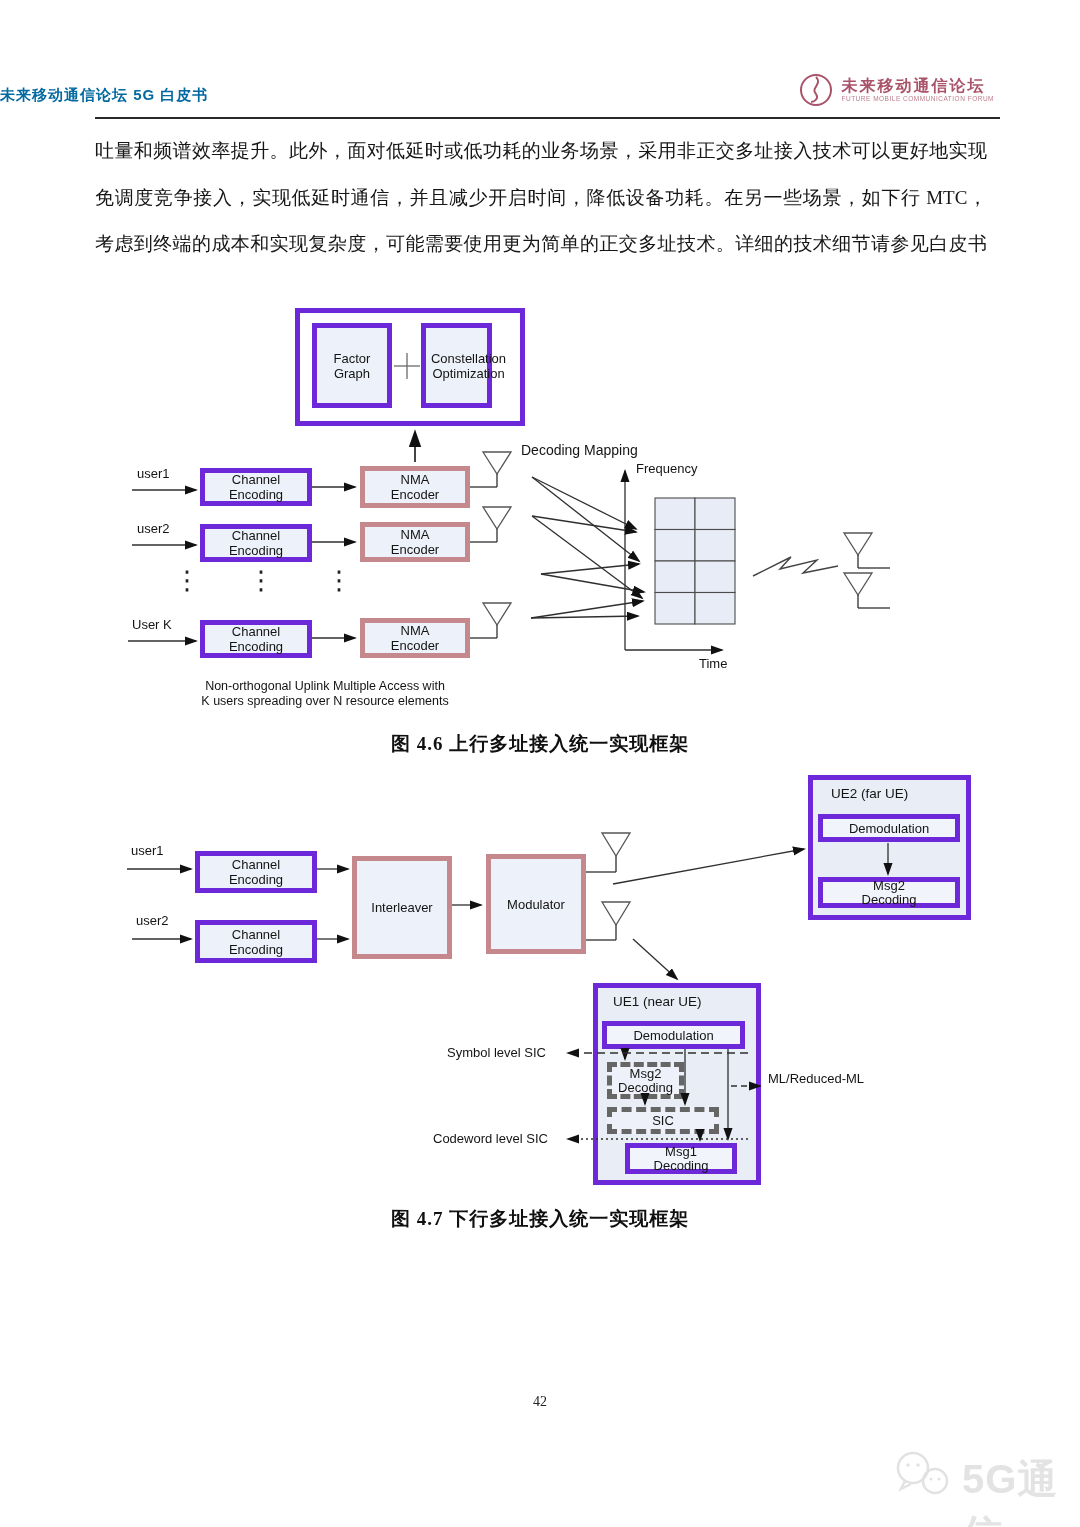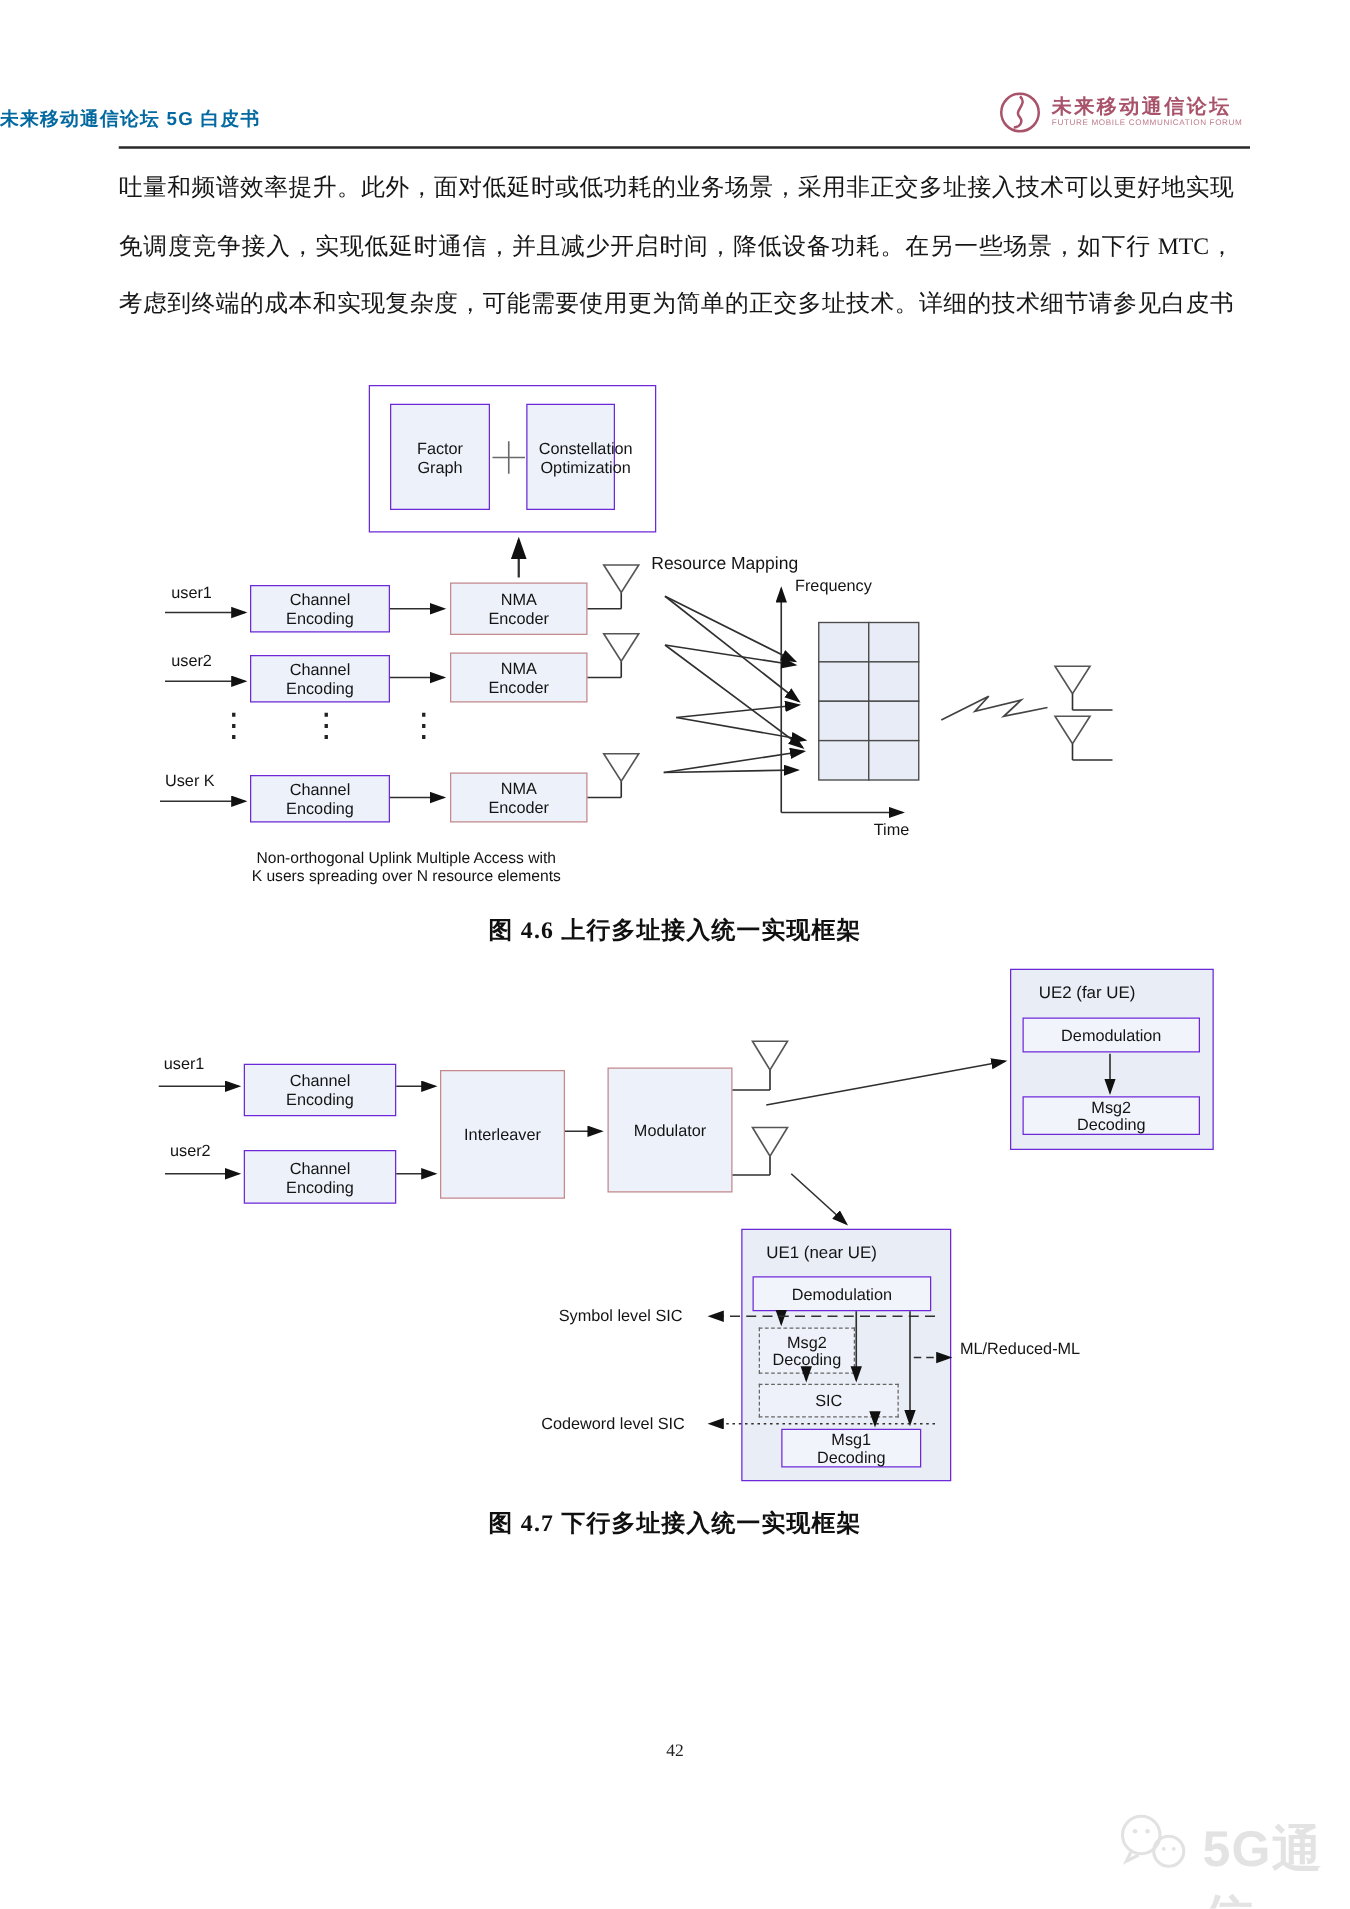--- a/index.html
+++ b/index.html
@@ -16,21 +16,21 @@
   .logo-en { font-size:6.5px; color:#bd7a8b; letter-spacing:0.5px; white-space:nowrap; }
   .rule { position:absolute; top:117px; left:95px; width:905px; border-top:2px solid #2a2a2a; }
 
   
   .para { position:absolute; left:95px; top:128px; width:892px;
           font-family:"Liberation Serif","DejaVu Serif",serif; font-size:19px; color:#161616; }
   .pl { line-height:46.5px; text-align:justify; text-align-last:justify; white-space:nowrap-off; }
   .pl.last { text-align-last:left; }
 
   
-  .box { position:absolute; box-sizing:border-box; background:#edf1f9; border:1px solid #6d28d9;
+  .box { position:absolute; box-sizing:border-box; background:#edf1f9; border:5px solid #6d28d9;
          display:flex; align-items:center; justify-content:center; text-align:center;
          font-size:13px; line-height:15px; color:#141414; white-space:pre-line; }
   .red   { border-color:#c5898d; }
   .white { background:#ffffff; }
   .panel { background:#e8edf6; }
   .inner { background:#f1f4fb; }
   .dashed{ border-style:dashed; border-color:#666; background:#eef1f9; }
 
   .lbl { position:absolute; font-size:13px; color:#141414; white-space:nowrap; }
   .dots { position:absolute; font-size:26px; color:#222; line-height:20px; }
@@ -94,21 +94,21 @@
 Encoder</div>
   <div class="box red" style="left:360px;top:522px;width:110px;height:40px;">NMA
 Encoder</div>
   <div class="box red" style="left:360px;top:618px;width:110px;height:40px;">NMA
 Encoder</div>
 
   <div class="dots" style="left:174px;top:570px;">⋮</div>
   <div class="dots" style="left:248px;top:570px;">⋮</div>
   <div class="dots" style="left:326px;top:570px;">⋮</div>
 
-  <div class="lbl" style="left:521px;top:442px;font-size:14px;">Resource Mapping</div>
+  <div class="lbl" style="left:521px;top:442px;font-size:14px;">Decoding Mapping</div>
   <div class="lbl" style="left:636px;top:461px;">Frequency</div>
   <div class="lbl" style="left:699px;top:656px;">Time</div>
 
 
   <div class="note">
     <div>Non-orthogonal Uplink Multiple Access with</div>
     <div>K users spreading over N resource elements</div>
   </div>
   <div class="fig-cap" style="top:731px;">图  4.6 上行多址接入统一实现框架</div>
 

